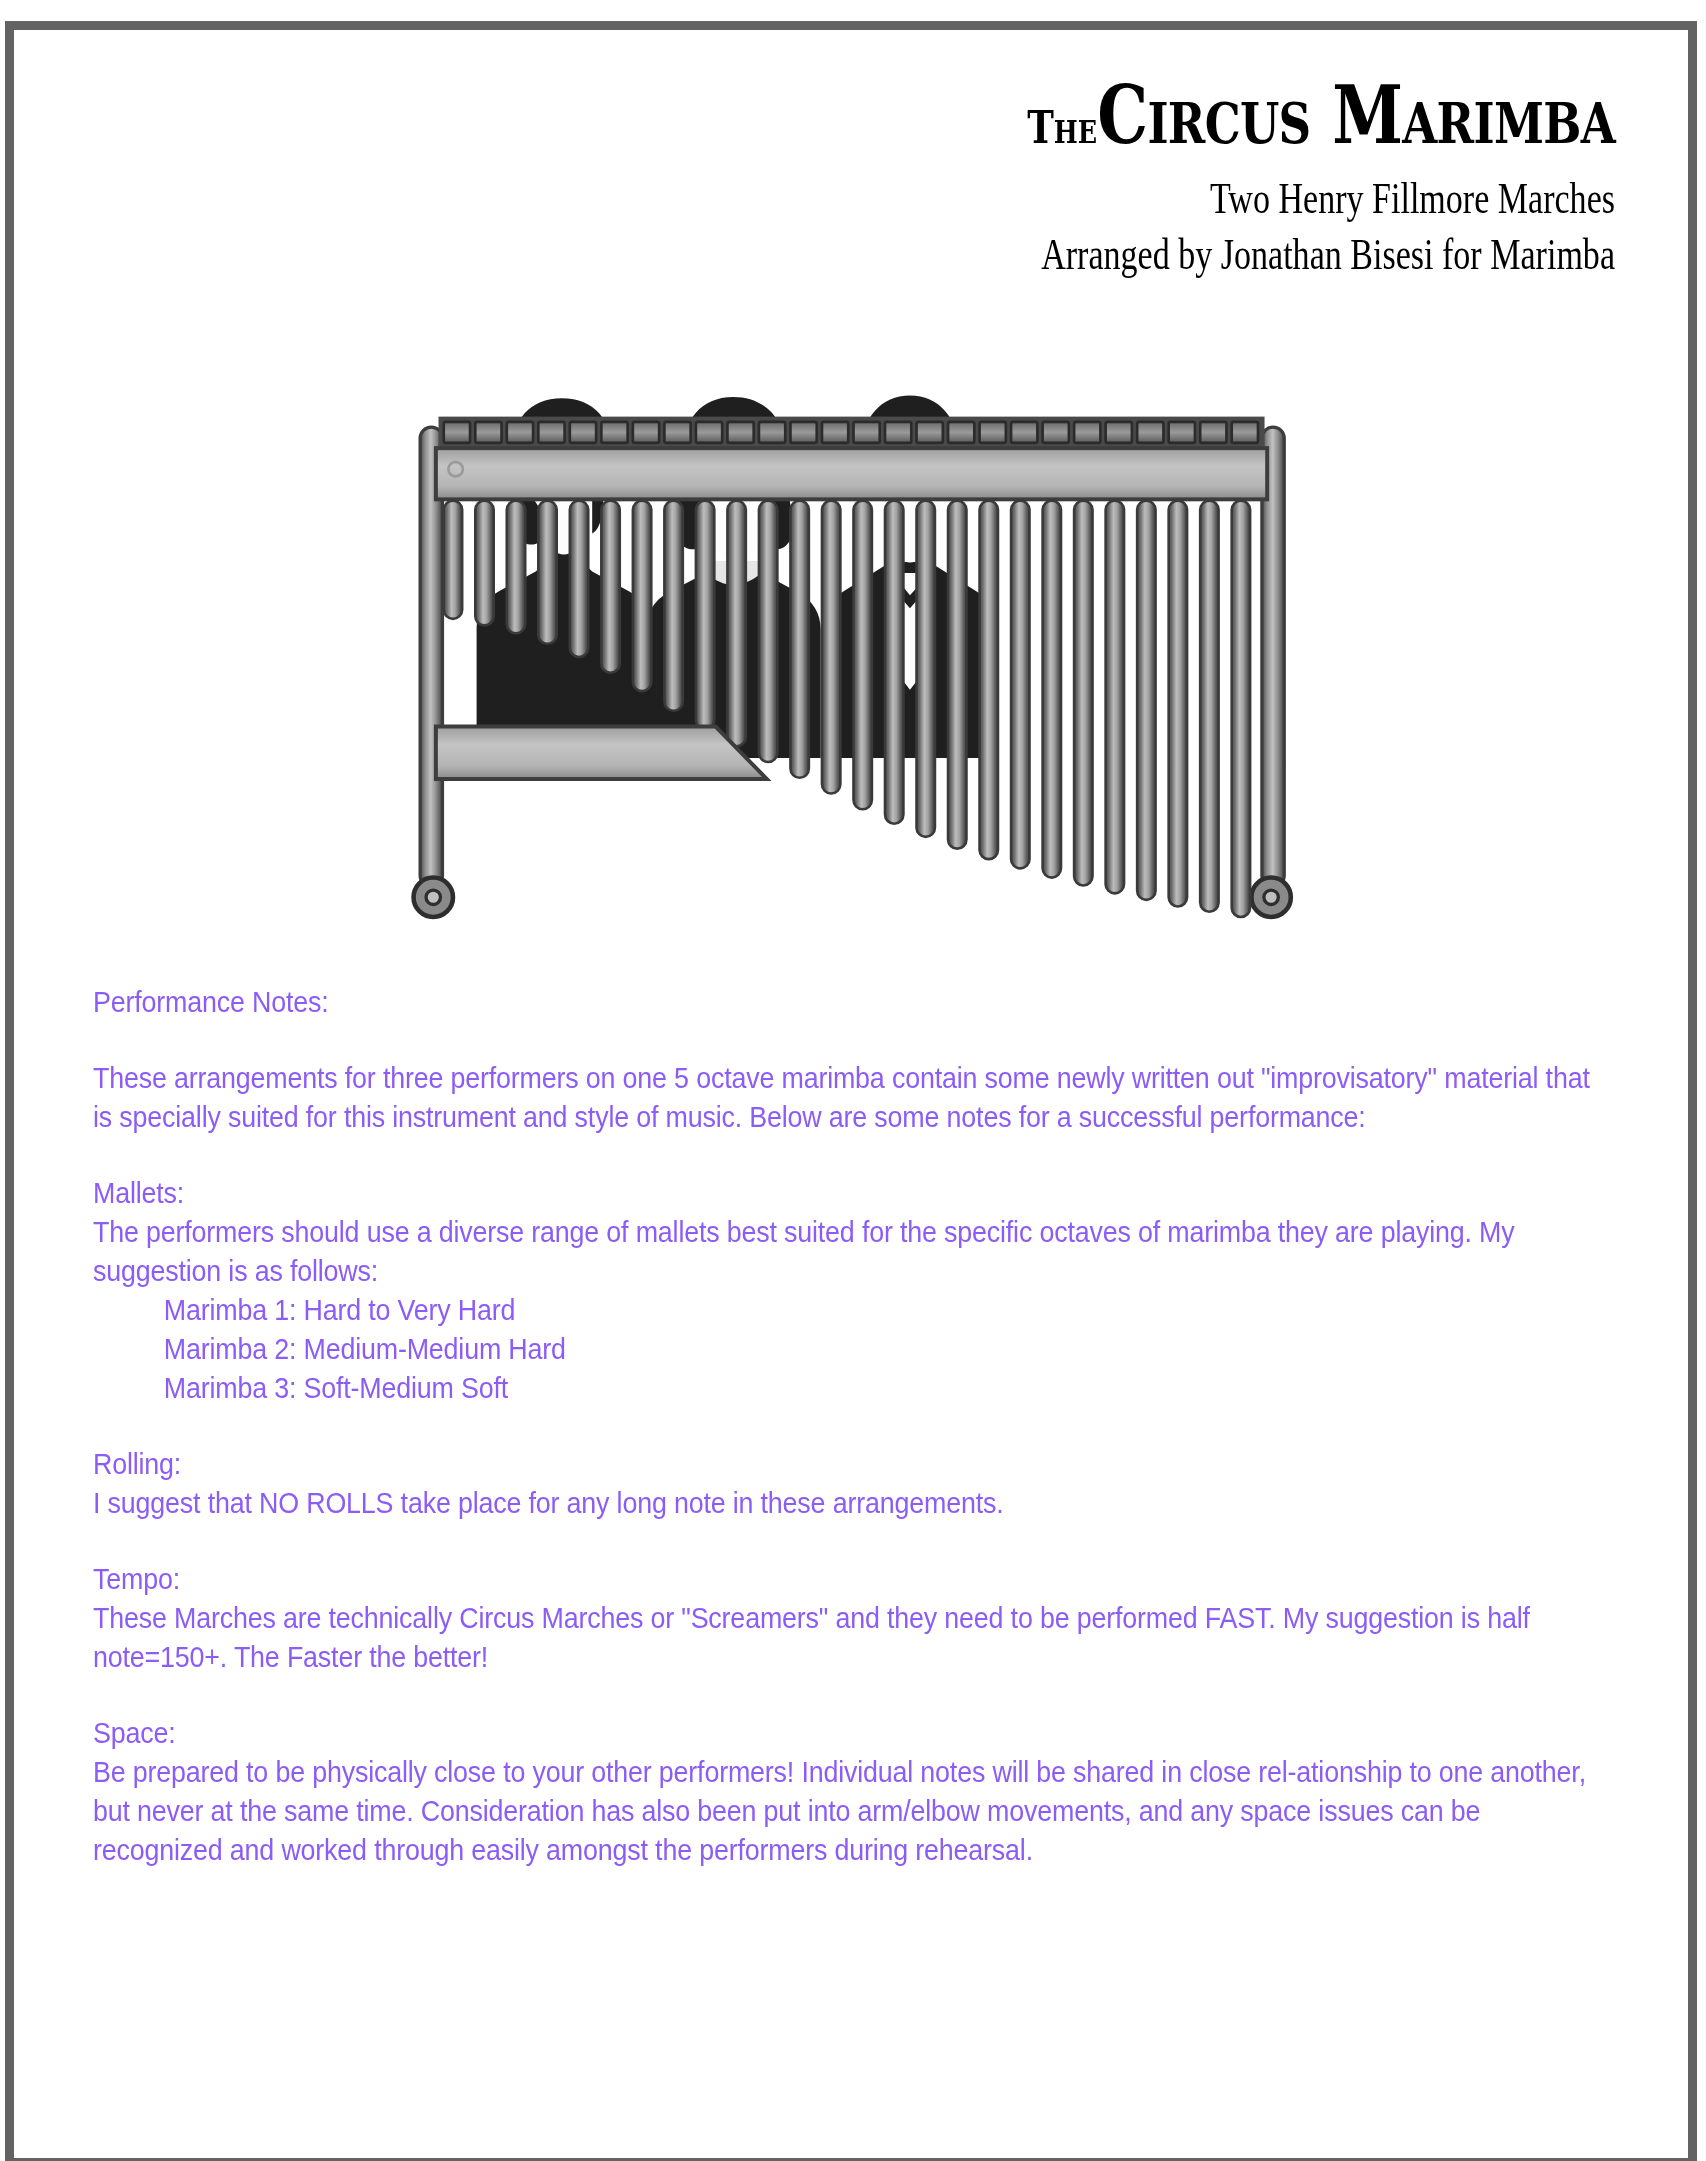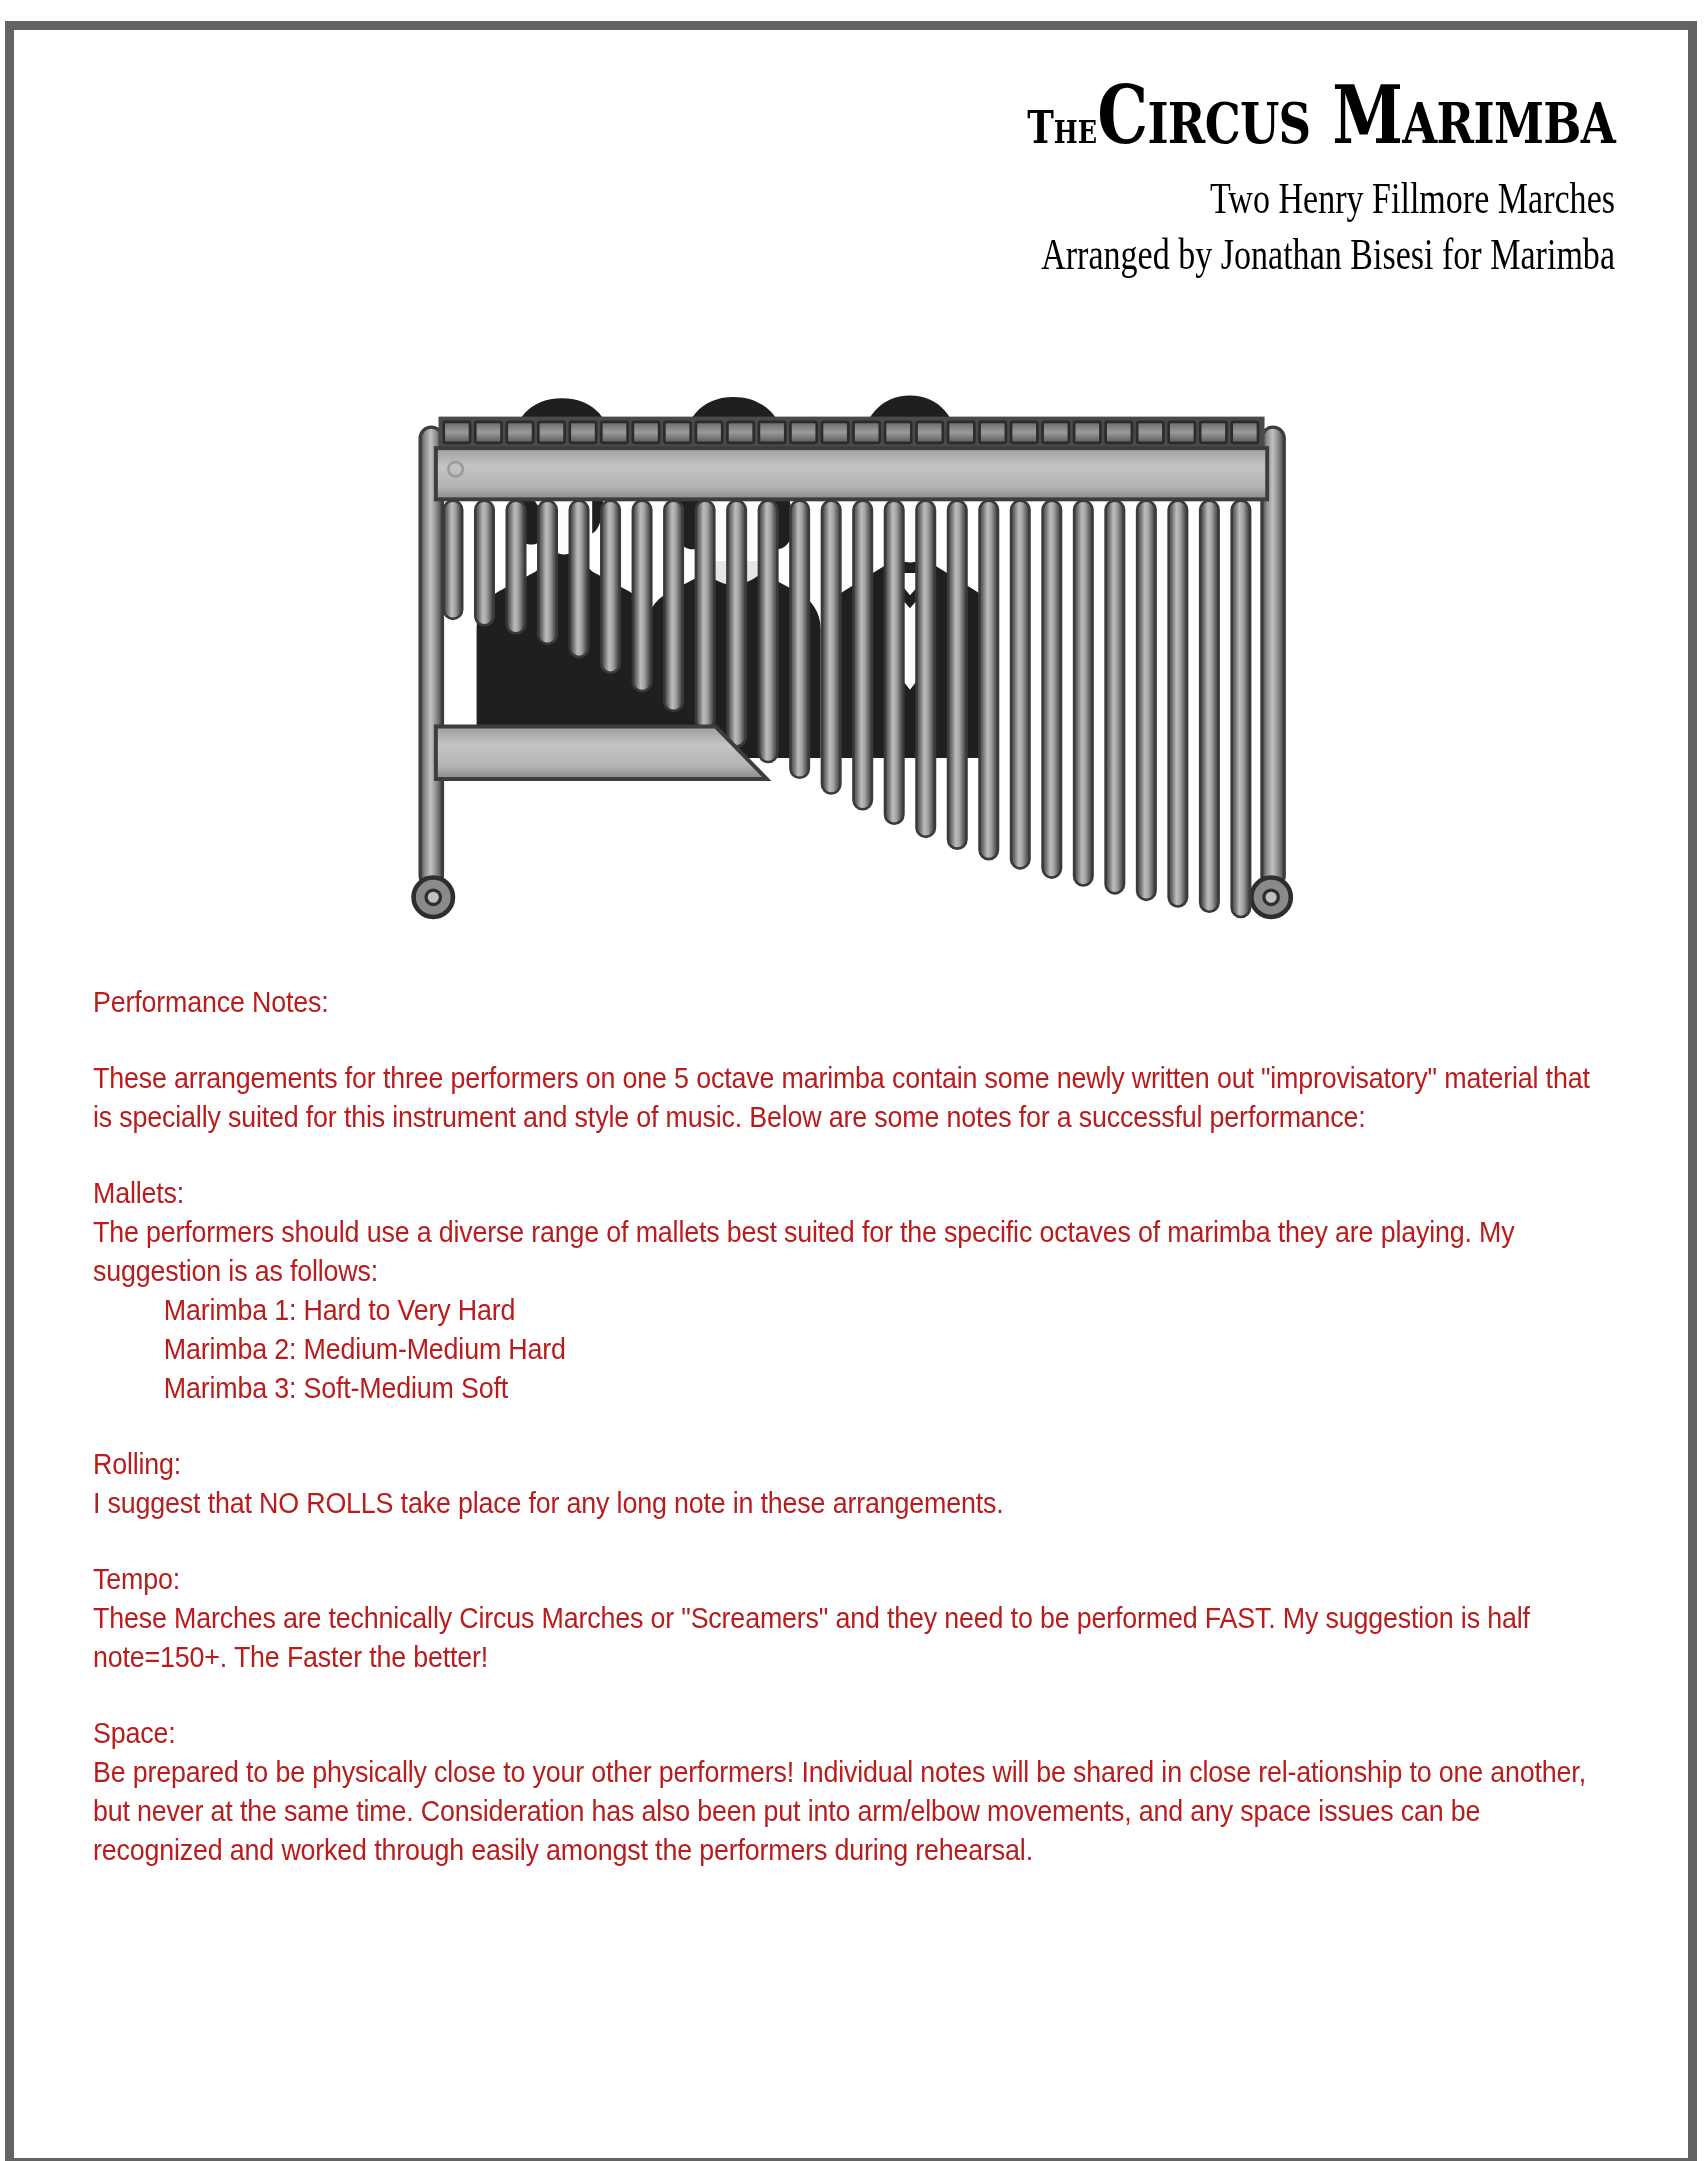--- a/index.html
+++ b/index.html
@@ -92,21 +92,21 @@
 
   
   #notes {
     position: absolute;
     left: 93px;
     top: 966px;
     width: 1523px;
     font-family: "Liberation Sans", sans-serif;
     font-size: 30px;
     line-height: 39px;
-    color: #b91c1c;
+    color: #8b5cf6;
     letter-spacing: -0.2px;
   }
   #notes .para {
     transform: scaleX(0.895);
     transform-origin: left top;
     width: 111.7%;
   }
   #notes .gap { height: 37px; }
   #notes .indent { padding-left: 79px; }
 </style>

